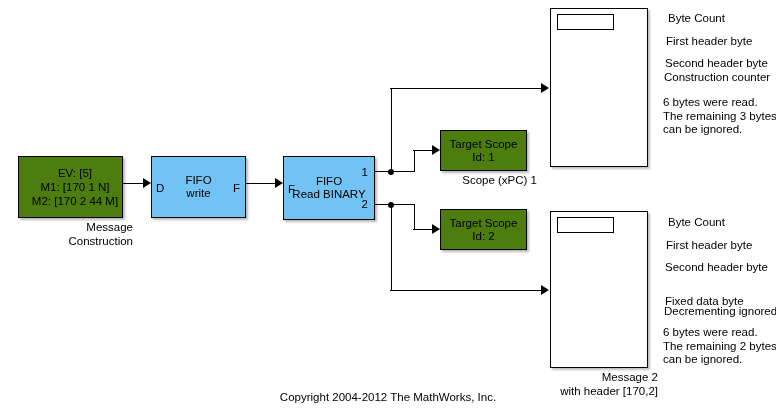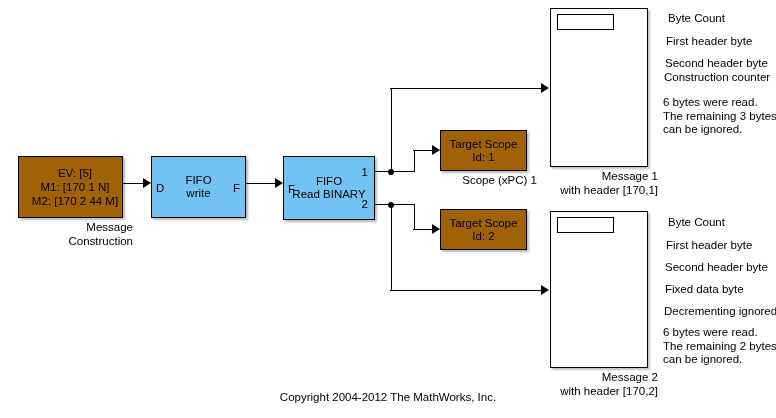--- a/index.html
+++ b/index.html
@@ -15,21 +15,21 @@
     font-family: "Liberation Sans", sans-serif;
     color: #000000;
     overflow: hidden;
   }
 
   
   .blk {
     position: absolute;
     box-sizing: border-box;
     border: 1.4px solid #000;
-    background: #a16207;
+    background: #4d7c0f;
     box-shadow: 2px 2px 2px rgba(0,0,0,0.28);
   }
   .blk.blue { background: #72C2F3; }
   .blk-body {
     position: absolute;
     left: 0; right: 0; top: 50%;
     transform: translateY(-50%);
     text-align: center;
     font-size: 11.5px;
     line-height: 13px;
@@ -183,41 +183,39 @@
   <div class="arrow" style="left:541px; top:285px;"></div>
 
   <div class="blk" style="left:440px; top:209px; width:87px; height:41px;">
     <div class="blk-body">Target Scope
 Id: 2</div>
   </div>
 
   <div class="msgblk" style="left:550px; top:8px; width:98px; height:159px;">
     <div class="msgblk-inner"></div>
   </div>
-  <div class="caption" style="left:540px; top:170px; width:118px;">Message 1
-with header [170,1]</div>
 
   <div class="annot" style="left:668px; top:12px;">Byte Count</div>
   <div class="annot" style="left:666px; top:35px;">First header byte</div>
   <div class="annot" style="left:665px; top:57px;">Second header byte</div>
   <div class="annot" style="left:664px; top:71px;">Construction counter</div>
   <div class="annot" style="left:663px; top:96px; line-height:13.5px;">6 bytes were read.
 The remaining 3 bytes
 can be ignored.</div>
 
   <div class="msgblk" style="left:550px; top:211px; width:98px; height:157px;">
     <div class="msgblk-inner"></div>
   </div>
   <div class="caption" style="left:540px; top:371px; width:118px;">Message 2
 with header [170,2]</div>
 
   <div class="annot" style="left:668px; top:216px;">Byte Count</div>
   <div class="annot" style="left:666px; top:239px;">First header byte</div>
   <div class="annot" style="left:665px; top:261px;">Second header byte</div>
-  <div class="annot" style="left:665px; top:283px;">Fixed data byte</div>
+  <div class="annot" style="left:665px; top:295px;">Fixed data byte</div>
   <div class="annot" style="left:664px; top:305px;">Decrementing ignored</div>
   <div class="annot" style="left:663px; top:326px; line-height:13.5px;">6 bytes were read.
 The remaining 2 bytes
 can be ignored.</div>
 
   <div class="copyright" style="top:391px;">Copyright 2004-2012 The MathWorks, Inc.</div>
 
 </div>
 
 </body></html>

